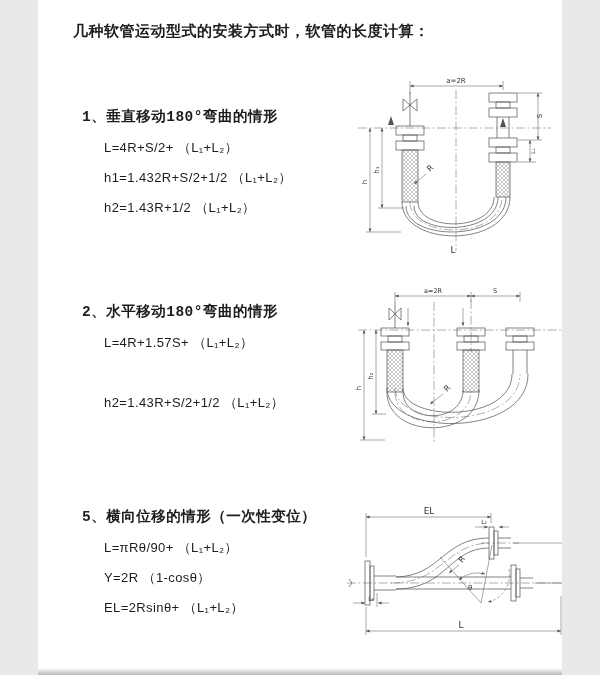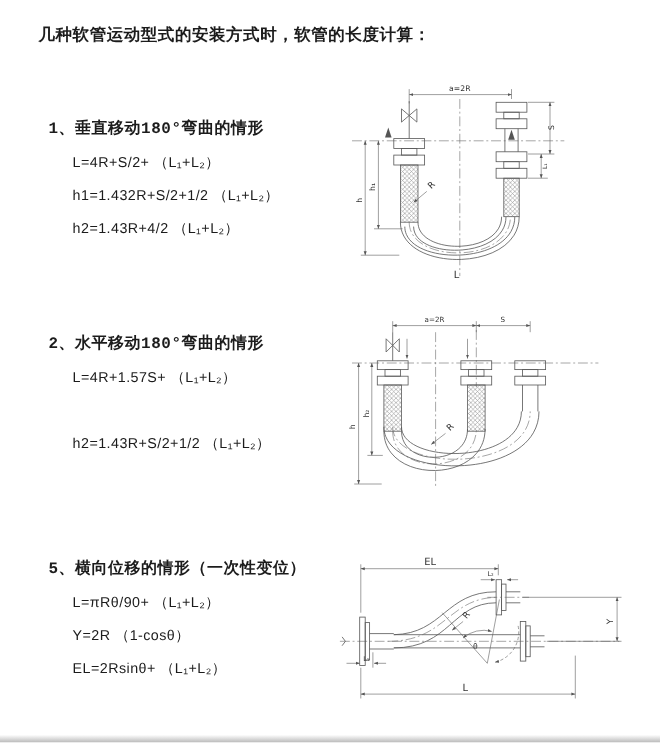--- a/index.html
+++ b/index.html
@@ -1,17 +1,17 @@
 <!DOCTYPE html>
 <html><head>
 <meta charset="utf-8">
 <style>
   html,body{margin:0;padding:0;background:#e9e9e9;}
   .page{
-    position:relative;width:600px;height:675px;margin:0 auto;
+    position:relative;width:524px;height:675px;margin:0 auto;
     background:#ffffff;overflow:hidden;
     font-family:"Liberation Sans","DejaVu Sans",sans-serif;
     color:#1c1c1c;
   }
   .page-title{
     position:absolute;left:35px;top:22px;
     font-size:15px;font-weight:700;letter-spacing:0.5px;white-space:nowrap;
   }
   .section-heading{
     position:absolute;left:44px;
@@ -35,21 +35,21 @@
 </head>
 <body>
 
 <div class="page">
 
   <div class="page-title">几种软管运动型式的安装方式时，软管的长度计算：</div>
 
   <div class="section-heading" style="top:107px">1、垂直移动180°弯曲的情形</div>
   <div class="formula" style="top:139px">L=4R+S/2+ （L₁+L₂）</div>
   <div class="formula" style="top:169px">h1=1.432R+S/2+1/2 （L₁+L₂）</div>
-  <div class="formula" style="top:199px">h2=1.43R+4/2 （L₁+L₂）</div>
+  <div class="formula" style="top:199px">h2=1.43R+1/2 （L₁+L₂）</div>
 
   <div class="diagram" style="left:308px;top:70px">
     <svg width="285" height="185" viewBox="0 0 285 185">
       <defs>
         <marker id="ar1" viewBox="0 0 8 8" refX="8" refY="4" markerWidth="6.5" markerHeight="6.5" orient="auto-start-reverse">
           <path d="M0,0.9 L8,4 L0,7.1 Z" fill="#555"></path>
         </marker>
         <pattern id="xh1" width="4" height="4" patternUnits="userSpaceOnUse">
           <path d="M0,0 L4,4 M4,0 L0,4" stroke="#8f8f8f" stroke-width="0.5"></path>
         </pattern>

